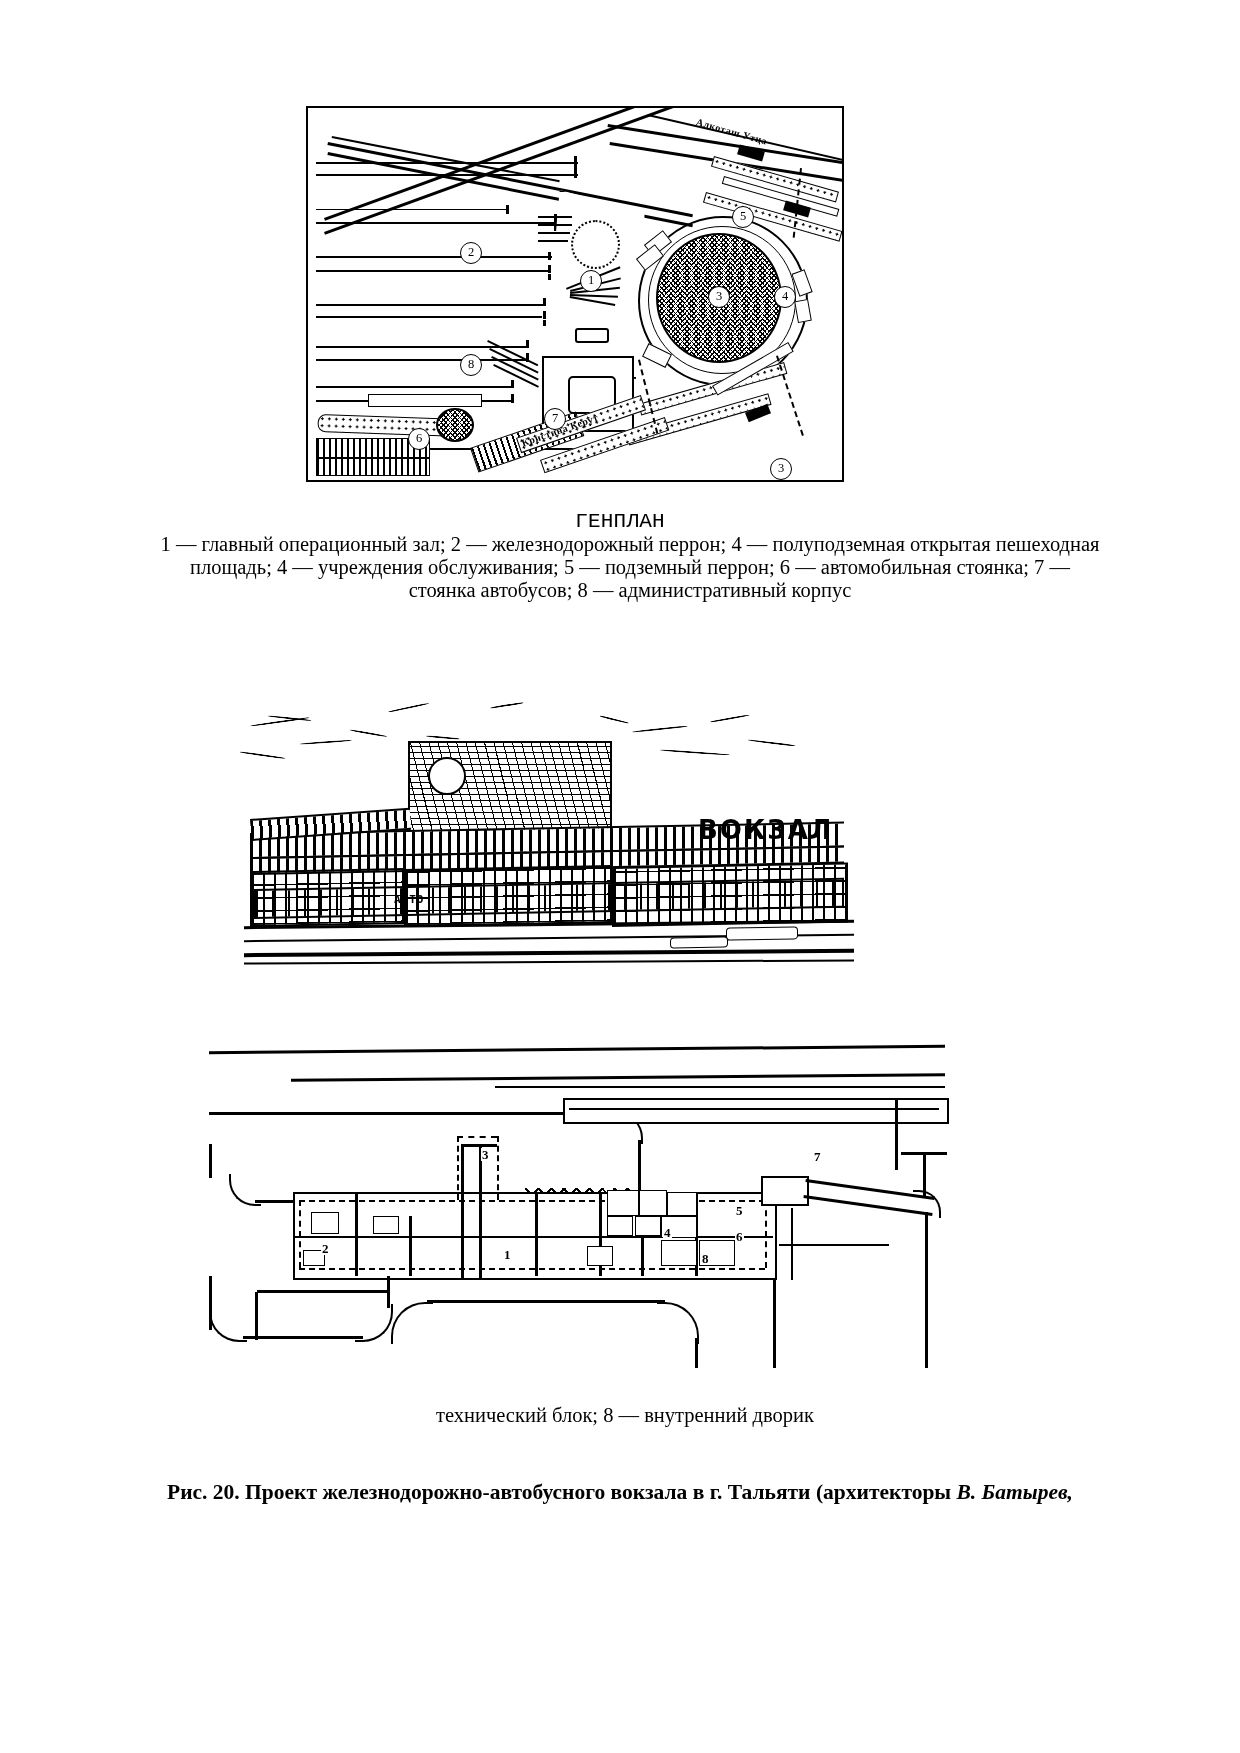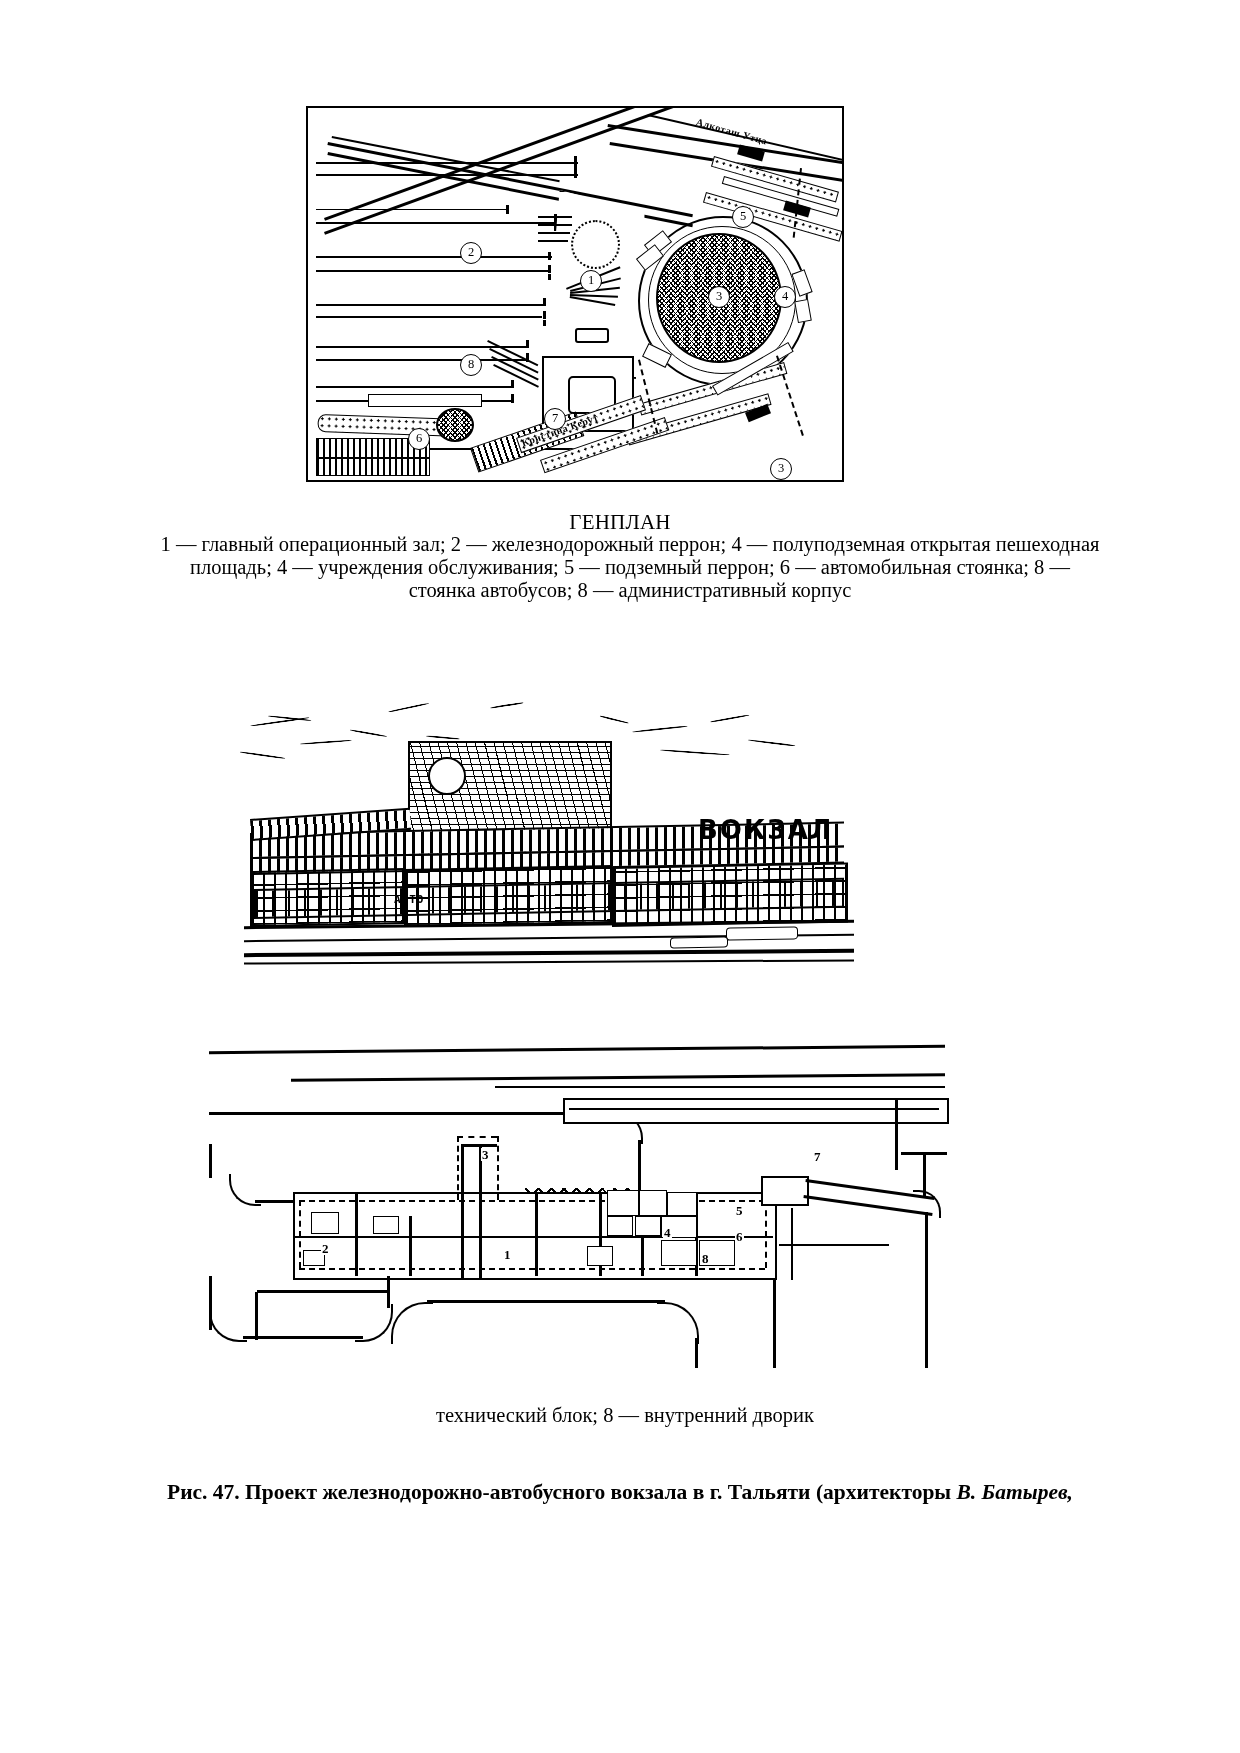--- a/index.html
+++ b/index.html
@@ -11,20 +11,21 @@
     position:relative;
     overflow:hidden;
   }
   .page{position:absolute;inset:0;background:#fff;}
 
   
   .caption-center{
     text-align:center;
     font-size:21px;
     letter-spacing:.2px;
+    font-family:Liberation Mono, monospace;
   }
   .caption-bold{
     text-align:center;
     font-weight:bold;
     font-size:21px;
   }
   .legend{
     font-size:20.5px;
     line-height:1.12;
     text-align:justify;
@@ -324,21 +325,21 @@
         <div class="bub" style="left:152px;top:246px;">8</div>
         <div class="bub" style="left:462px;top:350px;">3</div>
       </div>
     </div>
   </div>
 
   <div id="cap1" class="caption-center">ГЕНПЛАН</div>
 
   <div id="leg1" class="legend">
     <span class="ln">1 — главный операционный зал; 2 — железнодорожный перрон; 4 — полуподземная открытая пешеходная</span>
-    <span class="ln">площадь;  4  —  учреждения  обслуживания;  5  —  подземный  перрон;  6  —  автомобильная  стоянка;  8  —</span>
+    <span class="ln">площадь;  4  —  учреждения  обслуживания;  5  —  подземный  перрон;  6  —  автомобильная  стоянка;  7  —</span>
     <span class="ln" style="text-align:left;">стоянка автобусов; 8 — административный корпус</span>
   </div>
 
 
   <div class="fig" id="fig2">
     <div class="scene">
 
       <div class="cloud" style="left:10px;top:40px;width:60px;transform:rotate(-8deg);"></div>
       <div class="cloud" style="left:28px;top:30px;width:44px;transform:rotate(6deg);"></div>
       <div class="cloud" style="left:60px;top:58px;width:52px;transform:rotate(-4deg);"></div>
@@ -473,16 +474,16 @@
       <div class="num" style="left:506px;top:212px;">8</div>
     </div>
   </div>
 
 
   <div id="leg3" class="legend">
     <span class="ln">технический блок; 8 — внутренний дворик</span>
   </div>
 
   <div id="ttl3" class="figtitle">
-    <span>Рис. 47. Проект   железнодорожно-автобусного  вокзала  в г. Тальяти (архитекторы </span><i>В. Батырев,</i>
+    <span>Рис. 20. Проект   железнодорожно-автобусного  вокзала  в г. Тальяти (архитекторы </span><i>В. Батырев,</i>
   </div>
 
 </div>
 
 </body></html>

